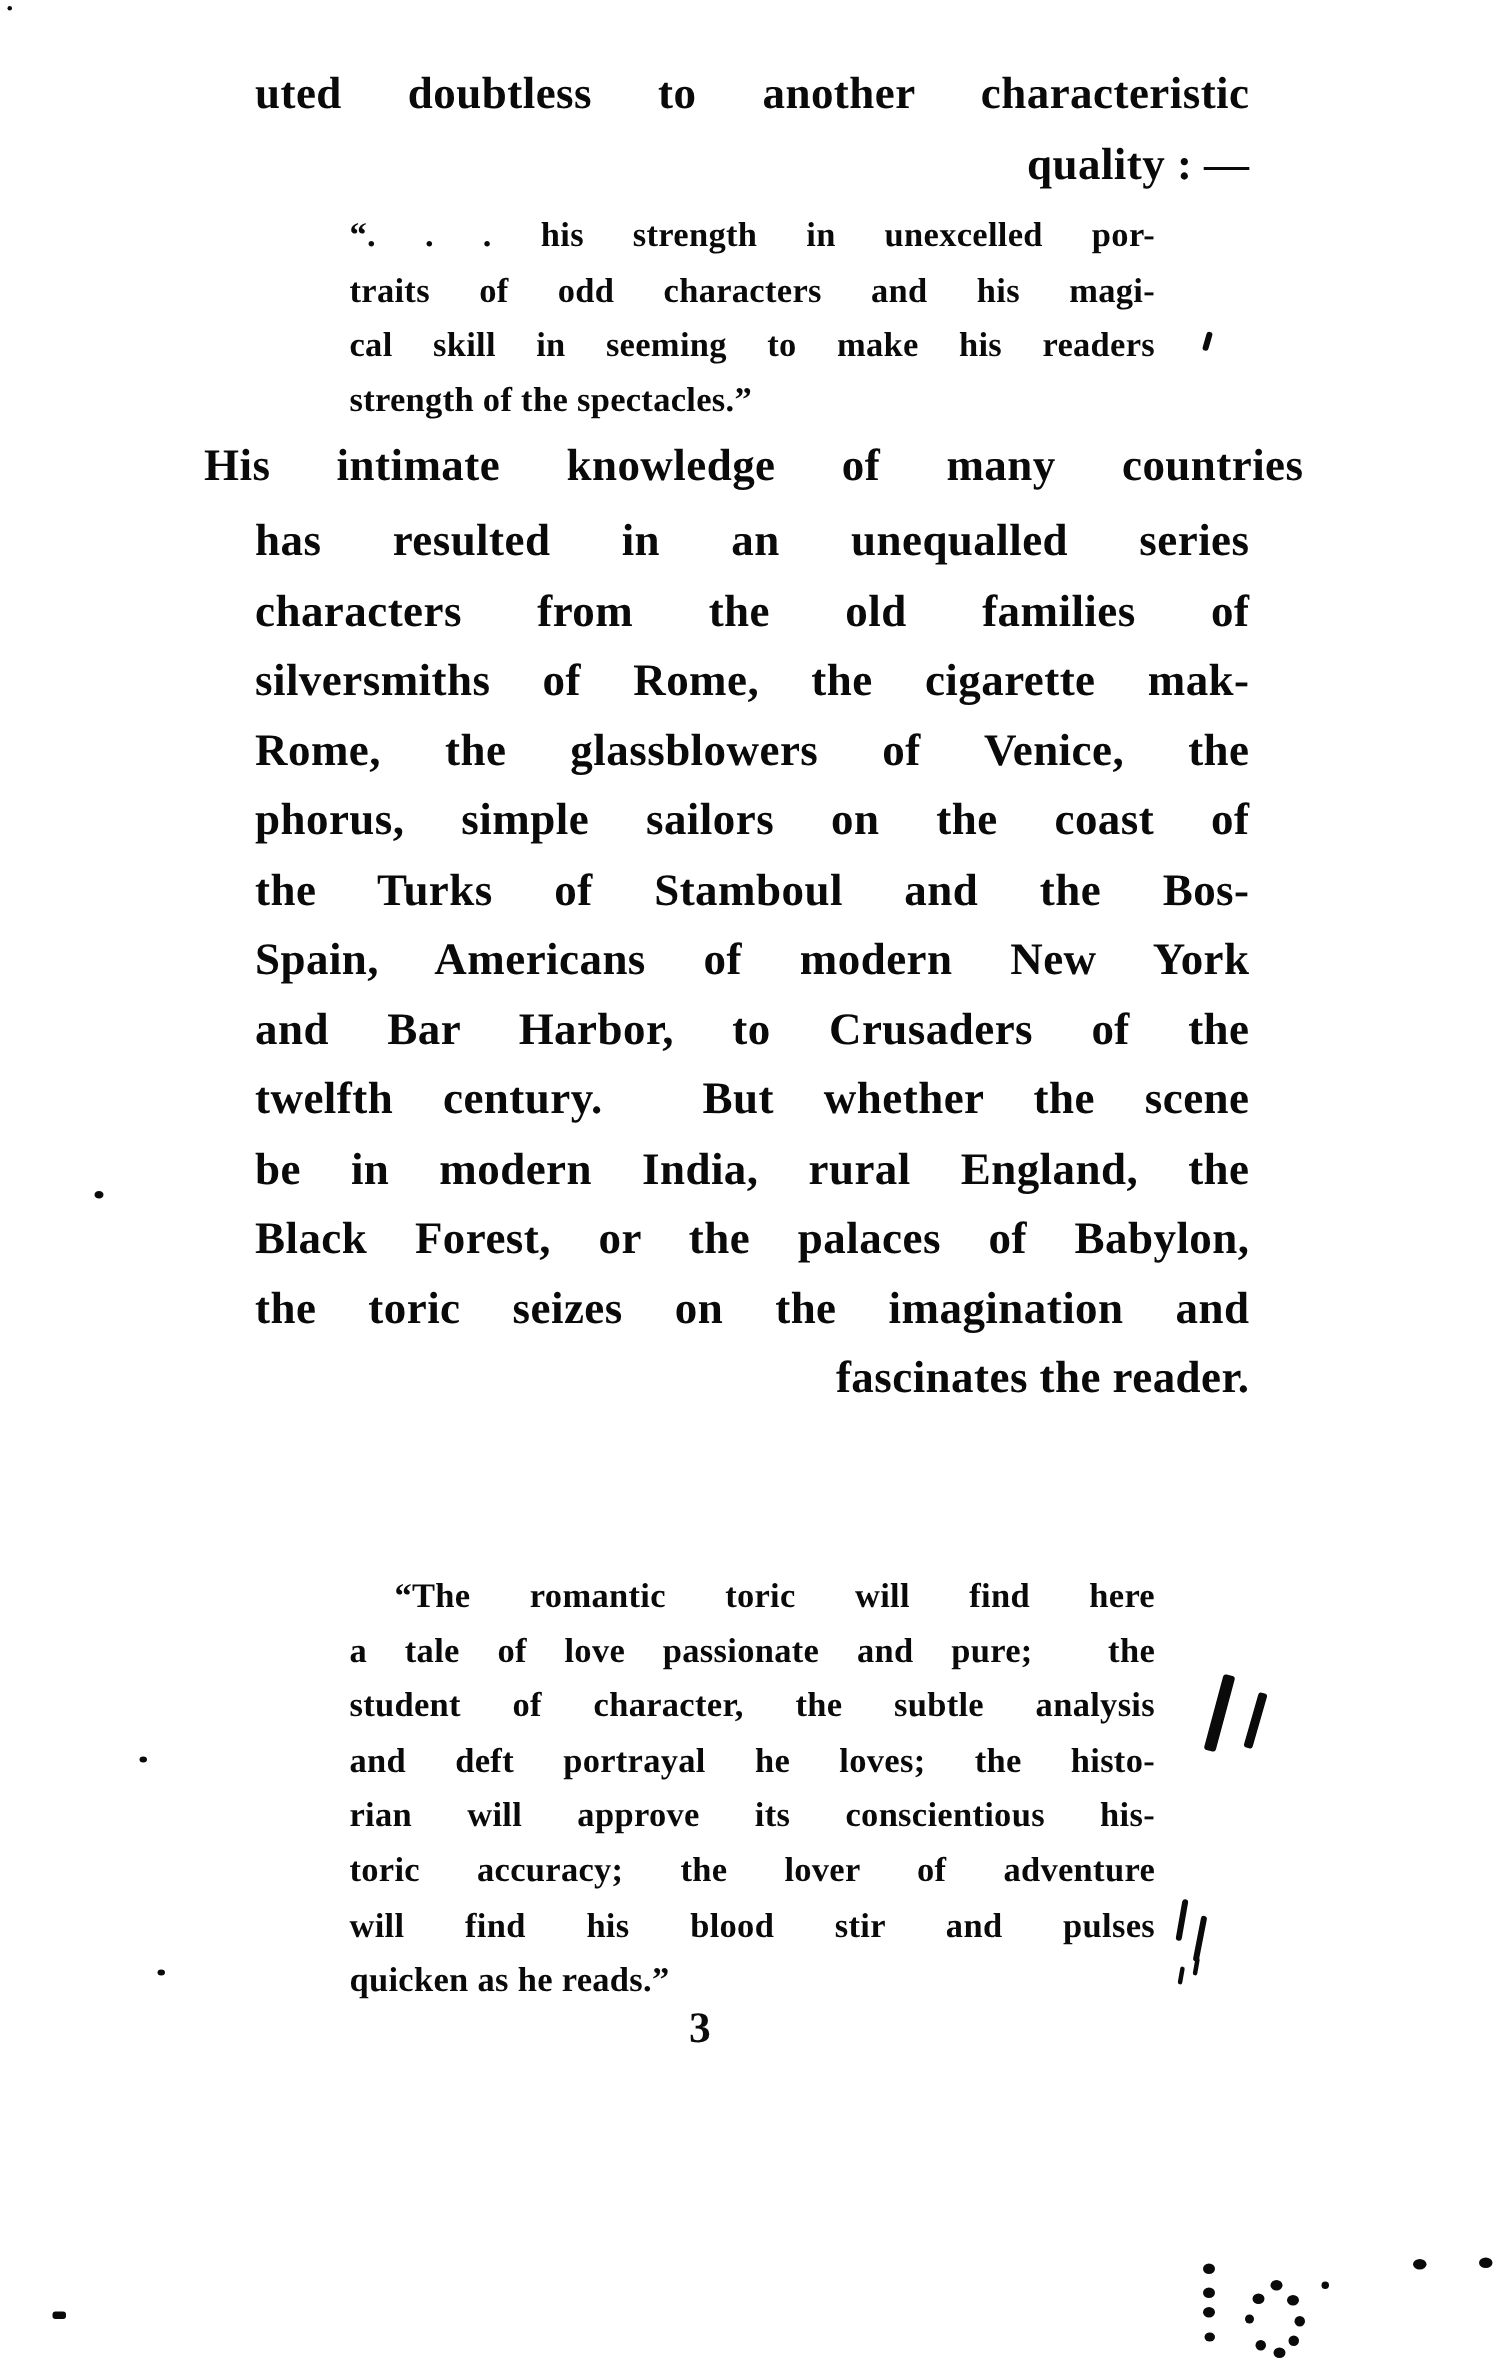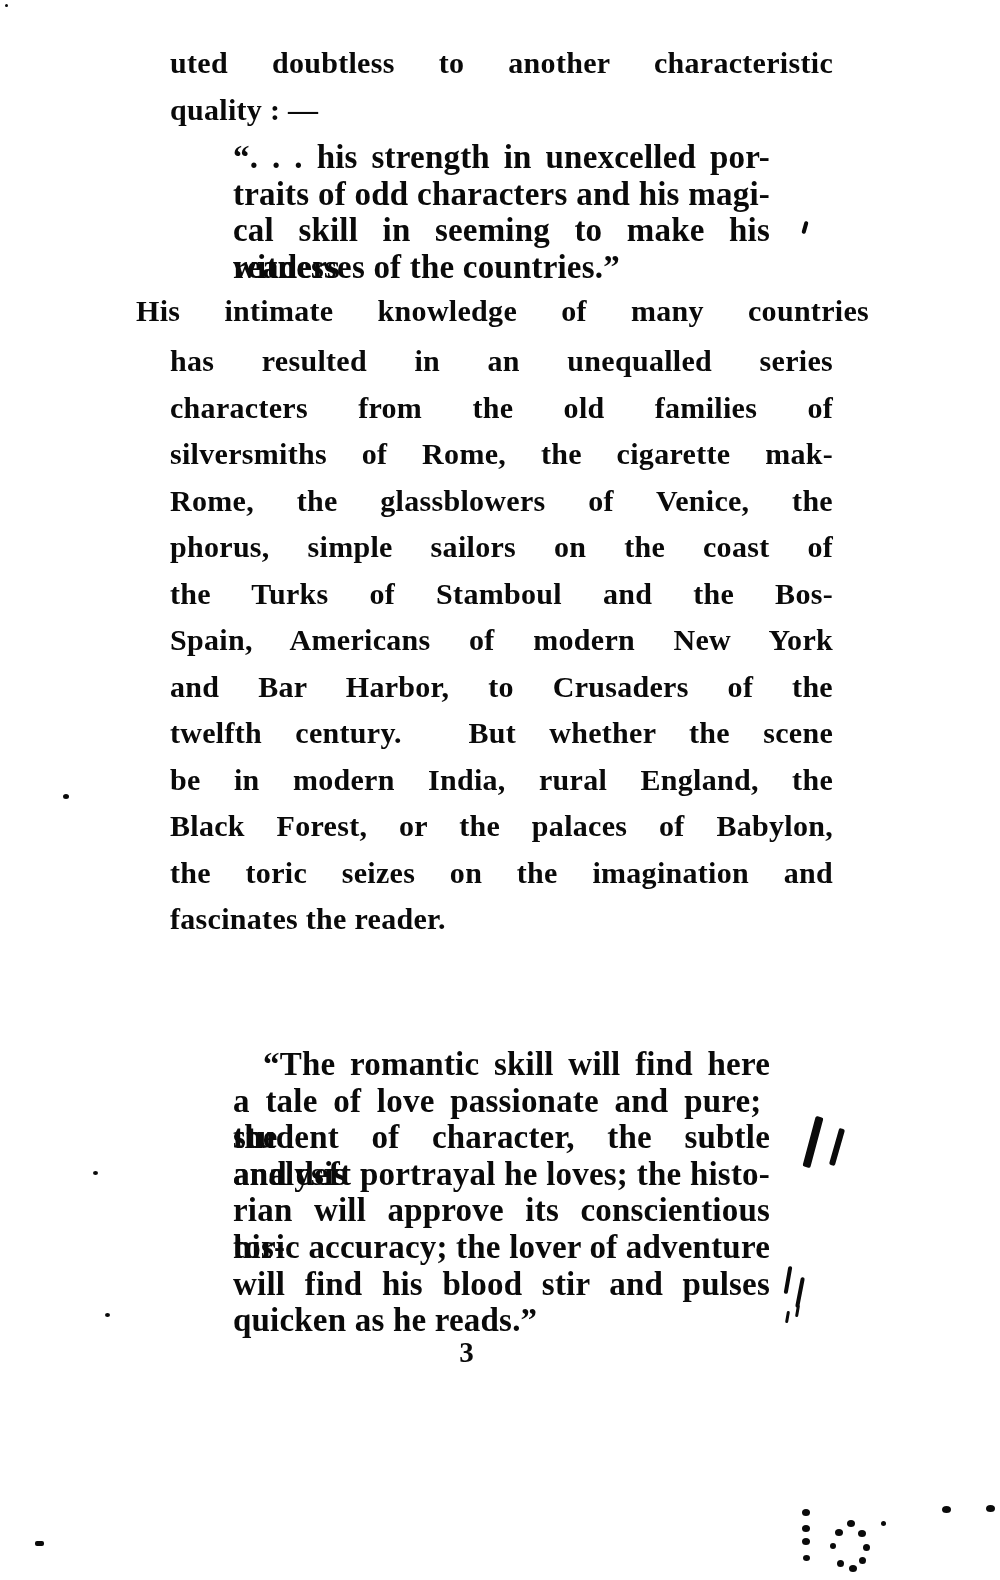--- a/index.html
+++ b/index.html
@@ -19,24 +19,25 @@
   }
   .block { position: absolute; }
   .line { white-space: normal; }
 
   
   .body-size .line {
     font-size: 30px;
     line-height: 46.5px;
     height: 46.5px;
     letter-spacing: 0.3px;
+    text-align: right;
   }
   
   .quote-size .line {
-    font-size: 33px;
+    font-size: 23px;
     line-height: 36.6px;
     height: 36.6px;
     letter-spacing: 0.2px;
   }
   .just {
     text-align: justify;
     text-align-last: justify;
     -moz-text-align-last: justify;
   }
   .left { text-align: left; }
@@ -66,21 +67,21 @@
 
   <div class="block body-size" style="left:170px; top:40px; width:663px;">
     <div class="line just">uted doubtless to another characteristic</div>
     <div class="line left">quality : —</div>
   </div>
 
   <div class="block quote-size" style="left:233px; top:139px; width:537px;">
     <div class="line just">“. . . his strength in unexcelled por-</div>
     <div class="line just">traits of odd characters and his magi-</div>
     <div class="line just">cal skill in seeming to make his readers</div>
-    <div class="line left">witnesses of the countries.”</div>
+    <div class="line left">strength of the spectacles.”</div>
   </div>
 
   <div class="block body-size" style="left:100px; top:288px; width:733px;margin-left:36px;">
     <div class="line just">His intimate knowledge of many countries</div>
   </div>
   <div class="block body-size" style="left:170px; top:338px; width:663px;">
     <div class="line just">has resulted in an unequalled series</div>
     <div class="line just">characters from the old families of</div>
     <div class="line just">silversmiths of Rome, the cigarette mak-</div>
     <div class="line just">Rome, the glassblowers of Venice, the</div>
@@ -89,21 +90,21 @@
     <div class="line just">Spain, Americans of modern New York</div>
     <div class="line just">and Bar Harbor, to Crusaders of the</div>
     <div class="line just">twelfth century.&nbsp; But whether the scene</div>
     <div class="line just">be in modern India, rural England, the</div>
     <div class="line just">Black Forest, or the palaces of Babylon,</div>
     <div class="line just">the toric seizes on the imagination and</div>
     <div class="line left">fascinates the reader.</div>
   </div>
 
   <div class="block quote-size" style="left:233px; top:1046px; width:537px;">
-    <div class="line just" style="text-indent:30px;">“The romantic skill will find here</div>
+    <div class="line just" style="text-indent:30px;">“The romantic toric will find here</div>
     <div class="line just">a tale of love passionate and pure;&nbsp; the</div>
     <div class="line just">student of character, the subtle analysis</div>
     <div class="line just">and deft portrayal he loves; the histo-</div>
     <div class="line just">rian will approve its conscientious his-</div>
     <div class="line just">toric accuracy; the lover of adventure</div>
     <div class="line just">will find his blood stir and pulses</div>
     <div class="line left">quicken as he reads.”</div>
   </div>
 
   <div class="pagenum">3</div>

